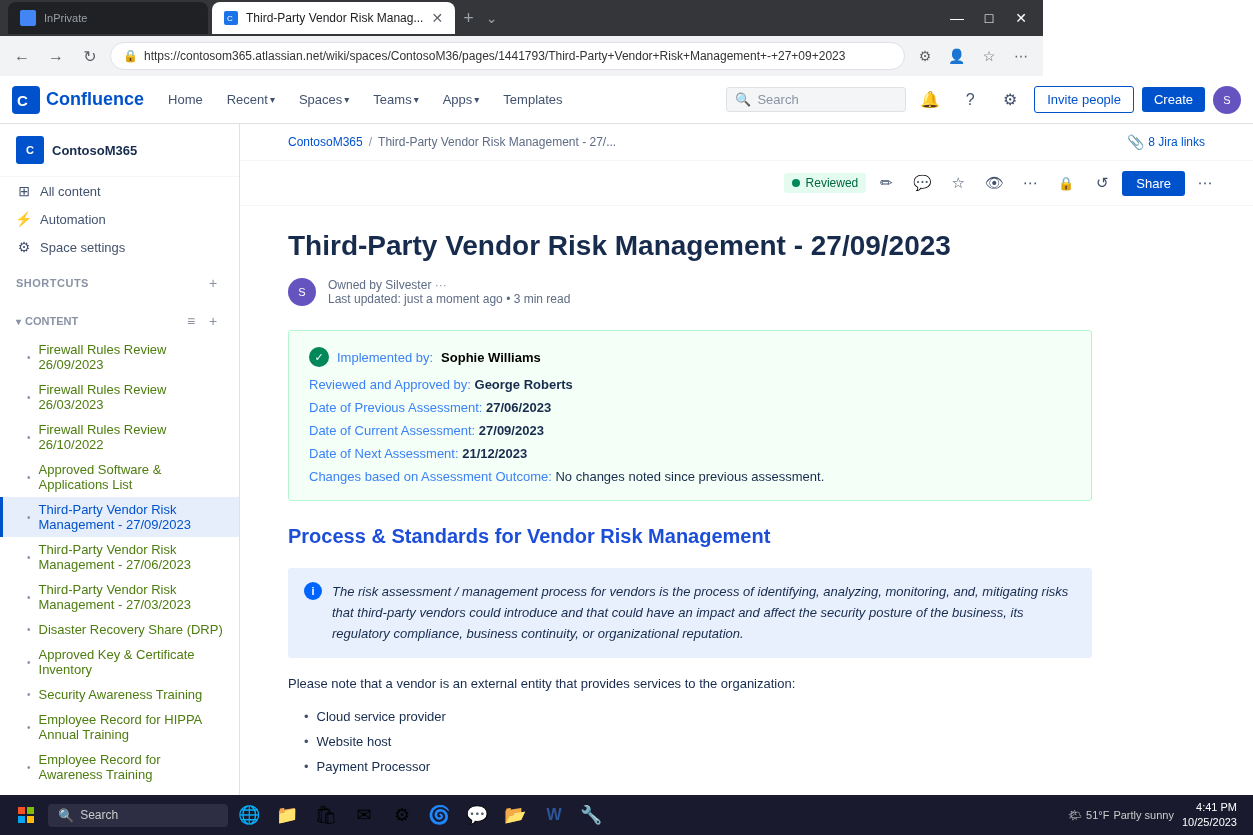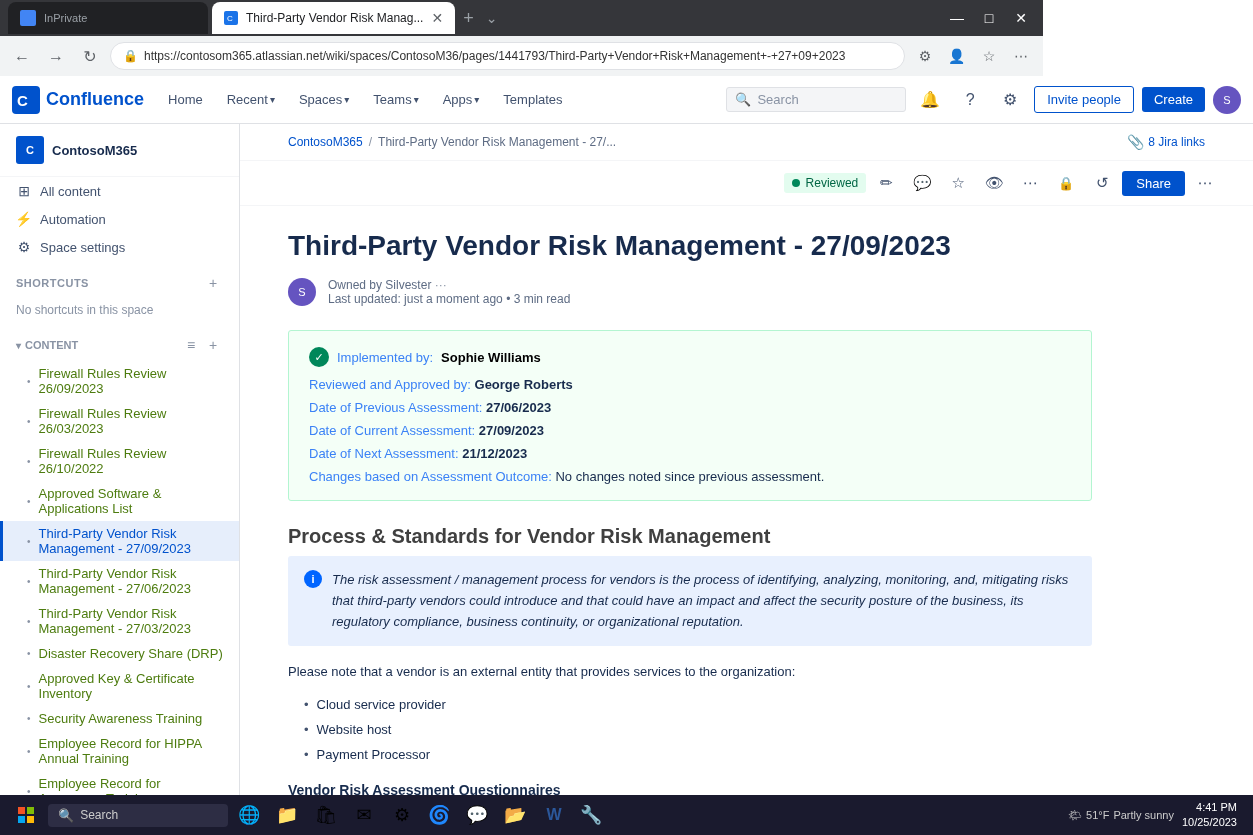--- a/index.html
+++ b/index.html
@@ -103,21 +103,21 @@
     
     .assessment-box { background: #f4fff7; border: 1px solid #b3f5d1; border-radius: 3px; padding: 16px 20px; margin-bottom: 24px; }
     .assessment-row { font-size: 13px; color: #172b4d; margin-bottom: 8px; }
     .assessment-row:last-child { margin-bottom: 0; }
     .assessment-row strong { font-weight: 600; }
     .assessment-label { color: #3b82f6; }
     .implemented-row { display: flex; align-items: center; gap: 8px; margin-bottom: 10px; }
     .green-check { width: 20px; height: 20px; background: #00875a; border-radius: 50%; color: white; display: flex; align-items: center; justify-content: center; font-size: 11px; }
 
     
-    .section-heading { font-size: 20px; font-weight: 600; color: #404040; margin: 24px 0 8px; }
+    .section-heading { font-size: 20px; font-weight: 600; color: #1d4ed8; margin: 24px 0 20px; }
 
     
     .info-panel { background: #e8f4ff; border-radius: 3px; padding: 14px 16px; margin-bottom: 16px; }
     .info-panel-text { font-size: 13px; color: #172b4d; font-style: italic; line-height: 1.6; }
 
     .panel-text { font-size: 13px; color: #172b4d; margin-bottom: 12px; line-height: 1.6; }
 
     .bullet-list { list-style: none; padding-left: 16px; margin: 8px 0 16px; }
     .bullet-list li { font-size: 13px; color: #172b4d; margin-bottom: 4px; line-height: 1.6; }
     .bullet-list li::before { content: '•'; color: #42526e; margin-right: 8px; }
@@ -252,21 +252,20 @@
       </div>
 
       <div class="sidebar-section">
         <div class="sidebar-section-header">
           <span class="sidebar-section-title">SHORTCUTS</span>
           <div class="sidebar-section-actions">
             <button class="sidebar-action-btn">+</button>
           </div>
         </div>
       </div>
-      <span class="shortcuts-empty">No shortcuts in this space</span>
 
       <div class="sidebar-content-section">
         <div class="content-header">
           <div class="content-title">
             <span class="content-chevron">▾</span>
             <span>CONTENT</span>
           </div>
           <div class="content-actions">
             <button class="sidebar-action-btn">≡</button>
             <button class="sidebar-action-btn">+</button>

